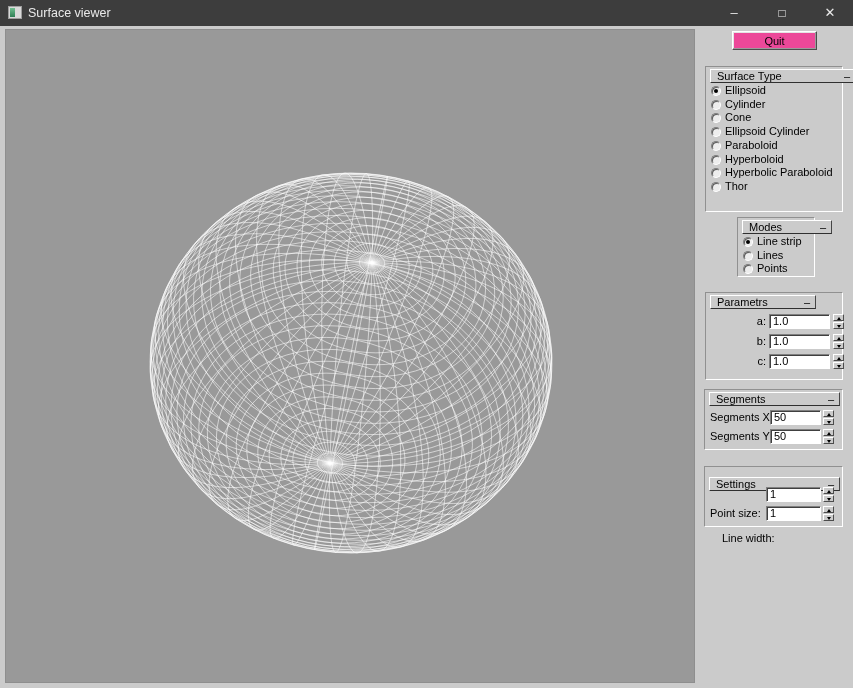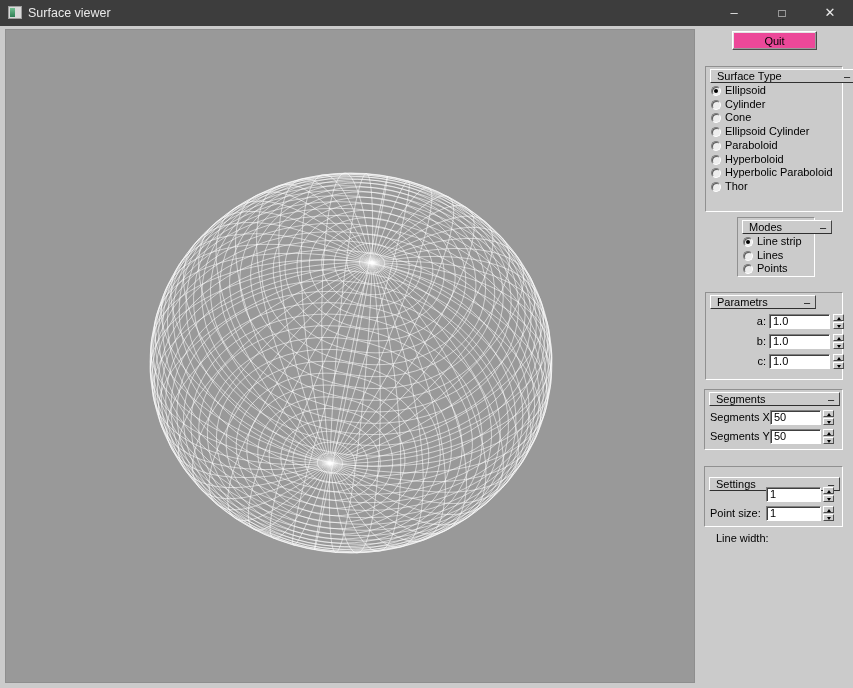--- a/index.html
+++ b/index.html
@@ -309,21 +309,21 @@
       </div>
     </div>
 
     <div class="group" style="left:7px;top:439px;width:139px;height:61px;">
       <div class="gtitle" style="left:4px;top:2px;width:131px;margin-top:8px;">
         <span class="gt-label">Settings</span>
         <span class="gt-collapse">–</span>
       </div>
 
       <div class="field-row" style="left:0px;top:20px;width:139px;">
-        <span class="flabel" style="left:11px;margin-top:44px;">Line width:</span>
+        <span class="flabel" style="left:17px;margin-top:44px;">Line width:</span>
         <span class="finput" style="left:61px;width:55px;">1</span>
         <span class="spin" style="left:118px;">
           <span class="up"></span>
           <span class="dn"></span>
         </span>
       </div>
 
       <div class="field-row" style="left:0px;top:39px;width:139px;">
         <span class="flabel" style="left:5px;">Point size:</span>
         <span class="finput" style="left:61px;width:55px;">1</span>

